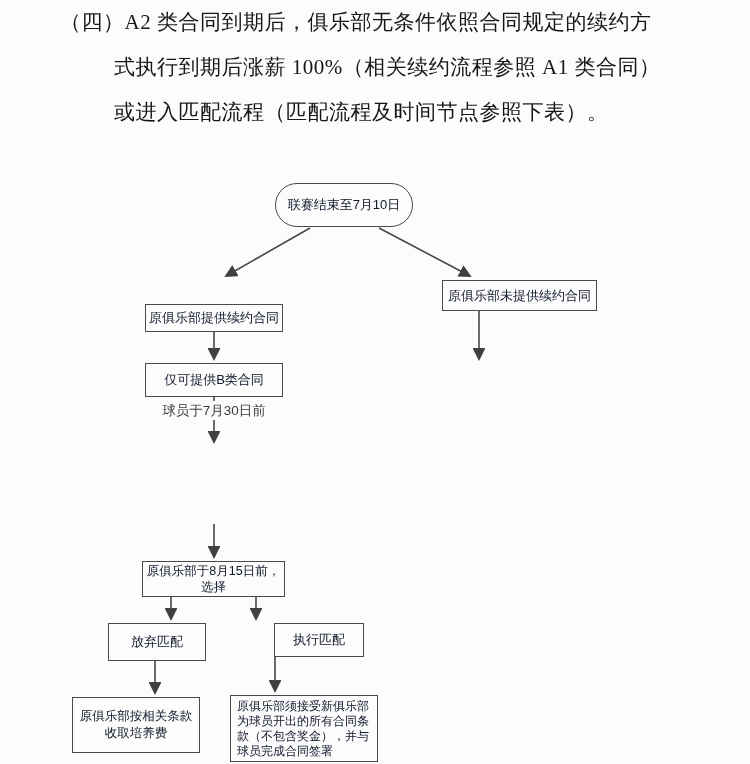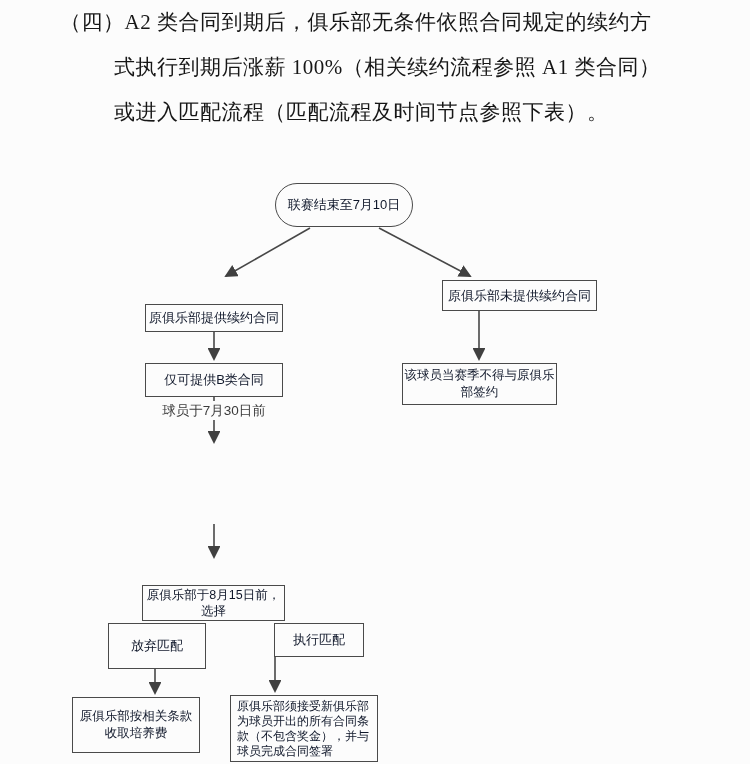--- a/index.html
+++ b/index.html
@@ -53,22 +53,22 @@
   #node-offer   {left:145px;top:280px;width:138px;height:28px;margin-top:24px;}
   #node-nooffer {left:402px;top:280px;width:155px;height:31px;margin-left:40px;}
   #node-bcontract{left:145px;top:363px;width:138px;height:34px;}
   #label-deadline{
     position:absolute;left:158px;top:401px;width:112px;height:19px;
     background:#fcfcfc;color:#3b3b3b;font-size:13.5px;line-height:19px;
     text-align:center;white-space:nowrap;
   }
   #node-nosign  {left:402px;top:363px;width:155px;height:42px;font-size:12.5px;line-height:17px;}
   #node-inquiry {left:143px;top:446px;width:141px;height:78px;font-size:12px;line-height:14px;padding:4px 6px;}
-  #node-choose  {left:142px;top:585px;width:143px;height:36px;font-size:12.5px;line-height:16px;}
-  #node-abandon {left:108px;top:623px;width:98px; height:46px;}
+  #node-choose  {left:142px;top:561px;width:143px;height:36px;font-size:12.5px;line-height:16px;}
+  #node-abandon {left:108px;top:623px;width:98px; height:38px;}
   #node-execute {left:227px;top:623px;width:90px; height:34px;margin-left:47px;}
   #node-fee     {left:72px; top:697px;width:128px;height:56px;font-size:12.5px;line-height:17px;}
   #node-accept  {left:230px;top:695px;width:148px;height:67px;font-size:12px;line-height:15px;padding:3px 6px;}
 </style>
 </head>
 <body>
 
 <div id="page">
 
   <div class="para-line" id="para-line-1">（四）A2 类合同到期后，俱乐部无条件依照合同规定的续约方</div>
@@ -98,24 +98,20 @@
   <div class="node" id="node-start">联赛结束至7月10日</div>
 
   <div class="node" id="node-offer">原俱乐部提供续约合同</div>
 
   <div class="node" id="node-nooffer">原俱乐部未提供续约合同</div>
 
   <div class="node" id="node-bcontract">仅可提供B类合同</div>
 
   <div id="label-deadline">球员于7月30日前</div>
 
-  <div class="node" id="node-nosign">
-    <span class="ln">该球员当赛季不得与原俱乐</span>
-    <span class="ln">部签约</span>
-  </div>
 
 
   <div class="node" id="node-choose">
     <span class="ln">原俱乐部于8月15日前，</span>
     <span class="ln">选择</span>
   </div>
 
   <div class="node" id="node-abandon">放弃匹配</div>
 
   <div class="node" id="node-execute">执行匹配</div>

